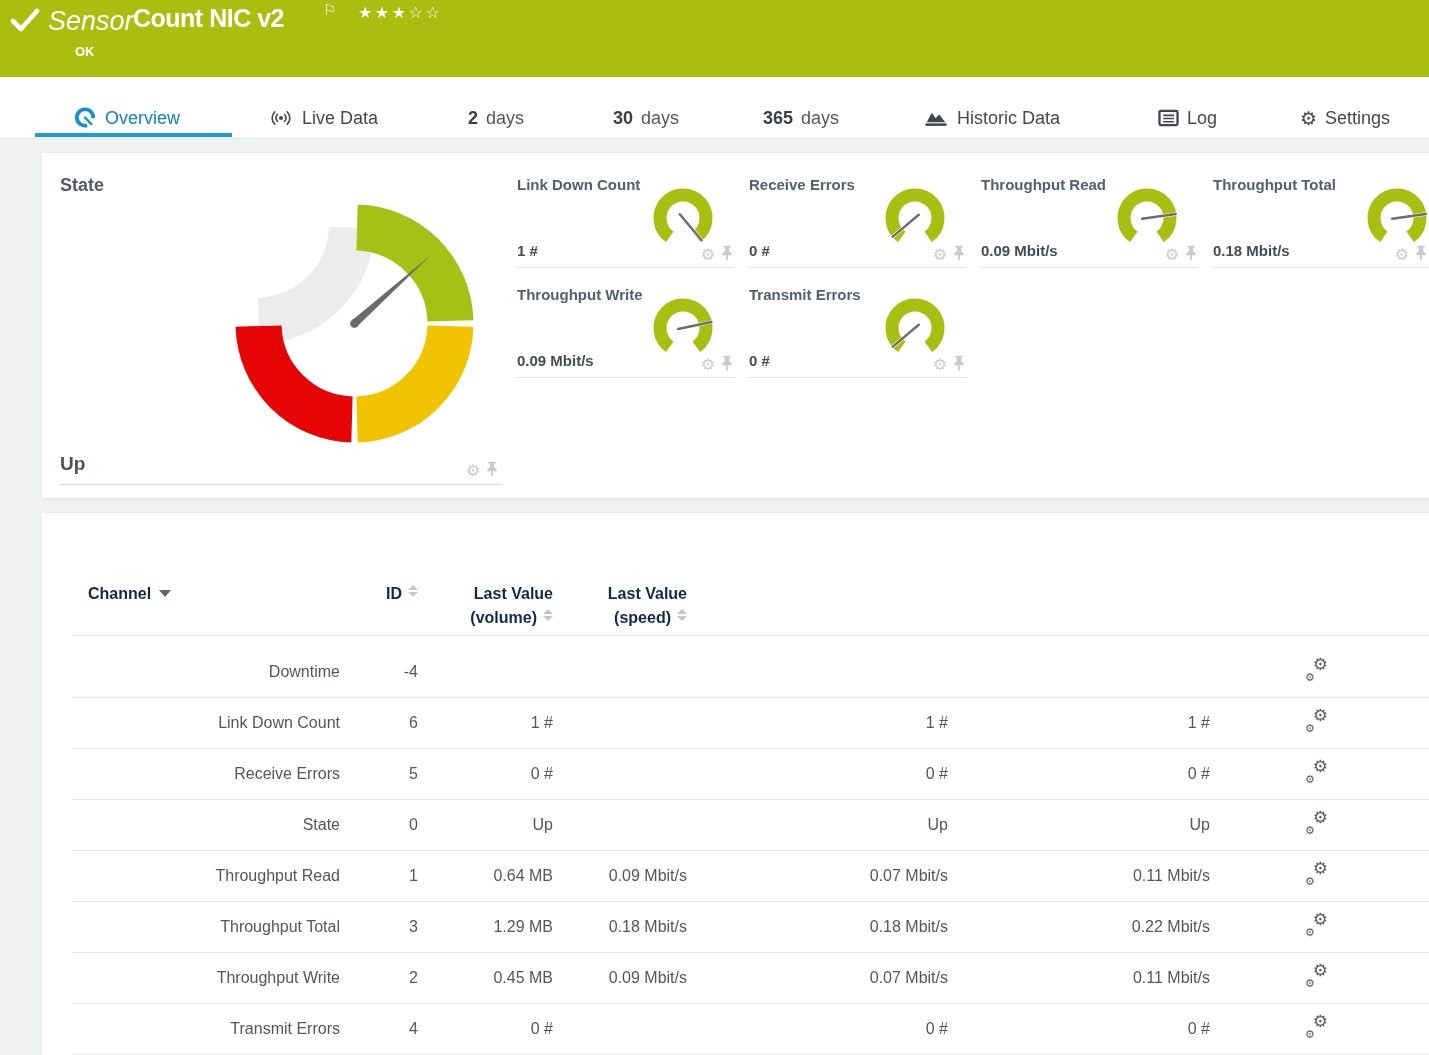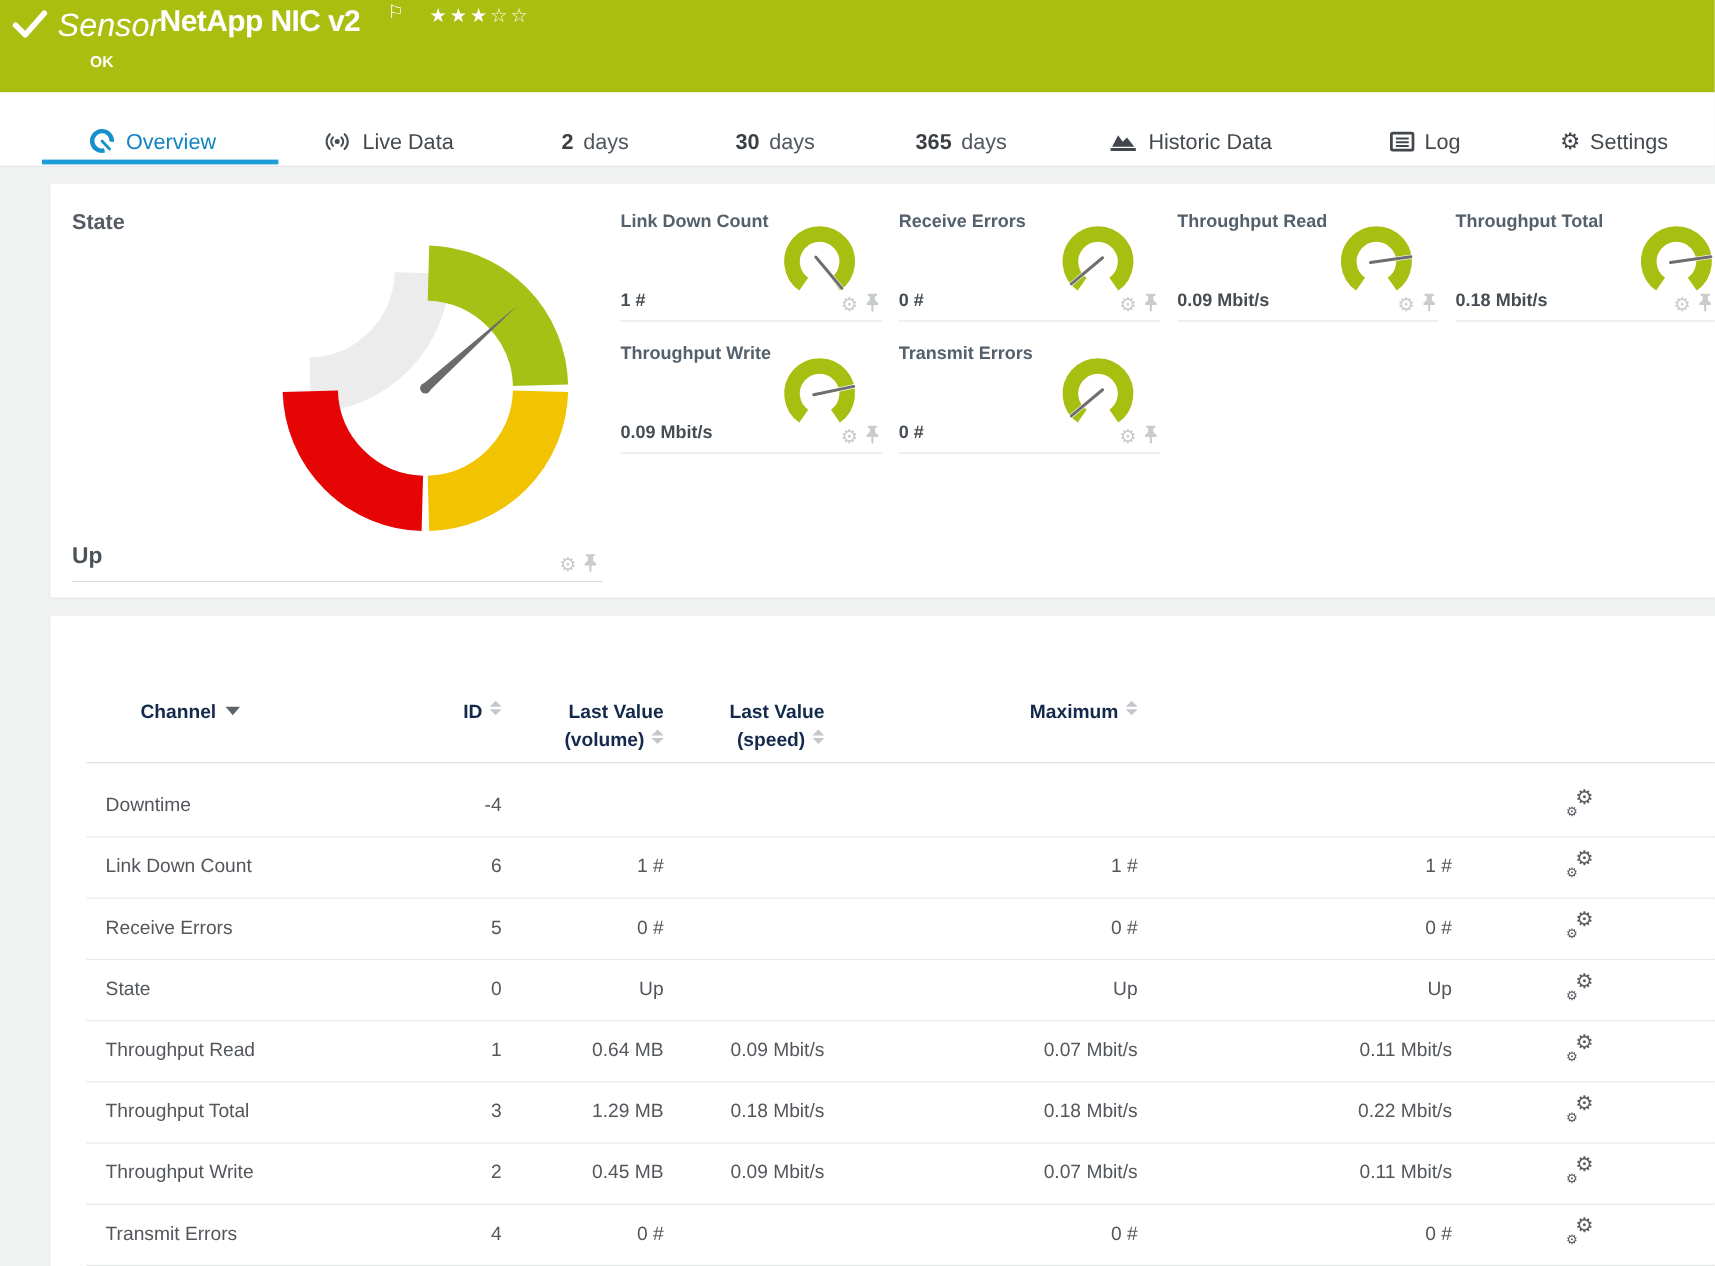--- a/index.html
+++ b/index.html
@@ -50,29 +50,29 @@
   .gauge-title { position:absolute; left:0; top:8px; font-size:15px; font-weight:bold; color:#54606b; }
   .gauge-svg { position:absolute; left:134px; top:20px; }
   .gauge-value { position:absolute; left:0; bottom:8px; font-size:15px; font-weight:bold; color:#454c52; }
   .gauge-icons { position:absolute; right:2px; bottom:2px; display:flex; gap:6px; align-items:center; color:#c8ccce; }
   .gauge-tile.wide .gauge-svg { left:152px; }
   .gauge-tile.wide .gauge-icons { right:4px; }
 
   
   .thead { display:grid; grid-template-columns:46px 252px 78px 135px 134px 261px 262px 1fr;
     padding-top:69px; color:#13294b; font-size:16px; font-weight:bold; line-height:24px; }
-  .thead .cell { text-align:right;margin-left:29px; }
+  .thead .cell { text-align:right; }
   .thead .cell.ch { text-align:left; grid-column:2; }
   .thead-sep { border-bottom:1px solid #dfe0e1; margin:5px 0 0 30px; }
   .tbody { margin-left:30px; padding-top:11px; }
   .trow { display:grid; grid-template-columns:16px 252px 78px 135px 134px 261px 262px 1fr;
     height:51px; align-items:center; border-bottom:1px solid #e7e8e9;
     font-size:16px; color:#53575b; }
   .trow .cell { text-align:right; }
-  .trow .cell.ch { grid-column:2; text-align:left; }
+  .trow .cell.ch { grid-column:2; text-align:right; }
   .trow .cell.gear-cell { text-align:left; padding-left:96px; }
   .row-gear { position:relative; display:inline-block; width:22px; height:22px; color:#575d63; cursor:pointer; }
   .row-gear .g-big { position:absolute; right:0; top:-3px; font-size:17px; line-height:1; }
   .row-gear .g-small { position:absolute; left:-1px; bottom:-2px; font-size:11px; line-height:1; }
 
   .sort-icon { display:inline-block; vertical-align:2px; margin-left:6px; cursor:pointer; }
   .sort-icon .up { width:0; height:0; border-left:5px solid transparent; border-right:5px solid transparent;
     border-bottom:5px solid #c3c7cb; margin-bottom:2px; }
   .sort-icon .dn { width:0; height:0; border-left:5px solid transparent; border-right:5px solid transparent;
     border-top:5px solid #c3c7cb; }
@@ -83,21 +83,21 @@
 </head>
 <body>
 
 <div class="topbar">
   <span class="check-icon">
     <svg width="30" height="26" viewBox="0 0 30 26">
         <polyline points="3,14 11,22 27,4" fill="none" stroke="#ffffff" stroke-width="4.6" stroke-linecap="round" stroke-linejoin="round"></polyline>
       </svg>
   </span>
   <span class="kind">Sensor</span>
-  <span class="sensor-title">NetApp NIC v2</span>
+  <span class="sensor-title">Count NIC v2</span>
   <span class="flag-icon">⚐</span>
   <span class="stars">★★★☆☆</span>
   <span class="status-ok">OK</span>
 </div>
 
 <div class="tabbar">
   <div class="tab active" style="left:73px">
     <span>
       <svg width="24" height="24" viewBox="0 0 22 22">
           <path d="M18.47 11.15 A7.5 7.5 0 1 0 12.94 17.74" fill="none" stroke="#1590cc" stroke-width="3.4"></path>
@@ -284,23 +284,20 @@
       <span>ID</span><span class="sort-icon"><div class="up"></div><div class="dn"></div></span>
     </div>
     <div class="cell">
       <div>Last Value</div>
       <div><span>(volume)</span><span class="sort-icon"><div class="up"></div><div class="dn"></div></span></div>
     </div>
     <div class="cell">
       <div>Last Value</div>
       <div><span>(speed)</span><span class="sort-icon"><div class="up"></div><div class="dn"></div></span></div>
     </div>
-    <div class="cell">
-      <span>Maximum</span><span class="sort-icon"><div class="up"></div><div class="dn"></div></span>
-    </div>
     <div class="cell"></div>
   </div>
   <div class="thead-sep"></div>
 
   <div class="tbody">
 
     <div class="trow">
       <div class="cell ch">Downtime</div>
       <div class="cell">-4</div>
       <div class="cell"></div>

